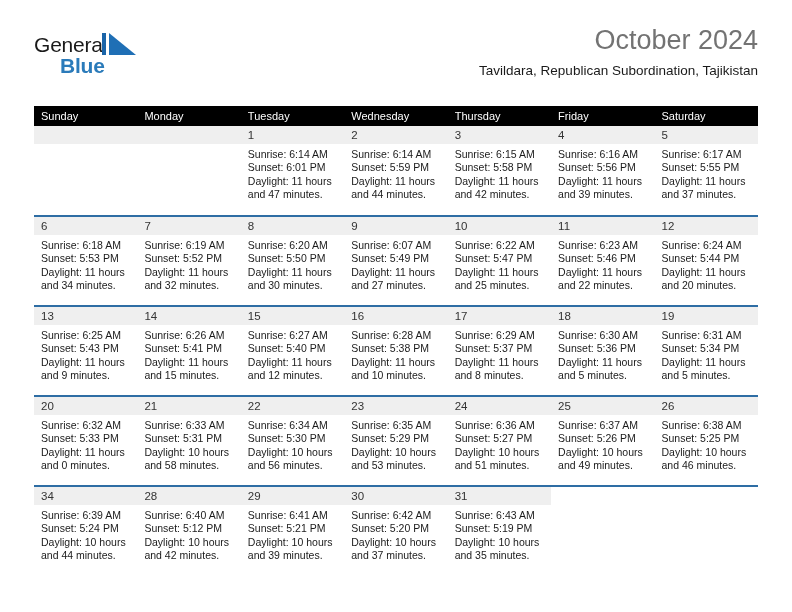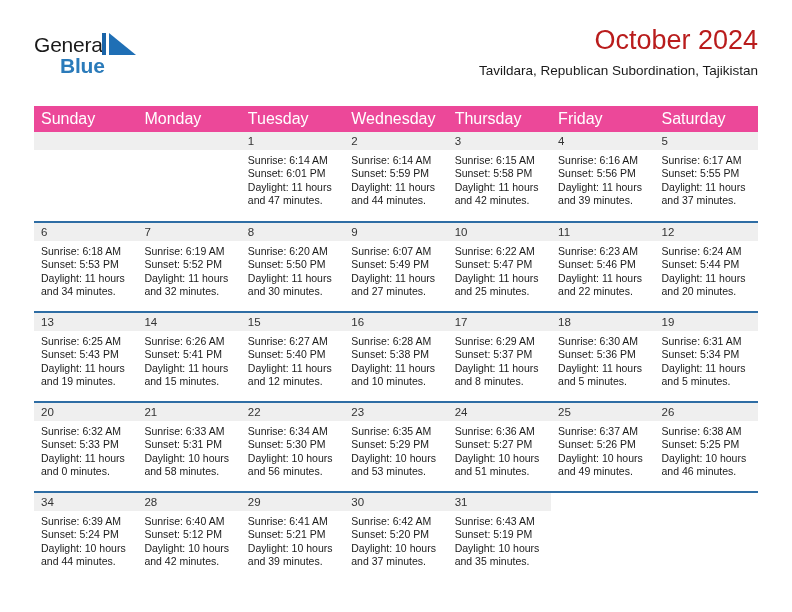--- a/index.html
+++ b/index.html
@@ -59,21 +59,21 @@
   }
 
   .title-wrap {
     position: absolute;
     right: 0;
     top: 0;
     text-align: right;
   }
   .cal-title {
     font-size: 27px;
-    color: #b91c1c;
+    color: #737373;
     line-height: 1.1;
     font-weight: 400;
     white-space: nowrap;
   }
   .cal-subtitle {
     margin-top: 7px;
     font-size: 13.5px;
     color: #1a1a1a;
     font-weight: 400;
     white-space: nowrap;
@@ -83,23 +83,23 @@
   
   .calendar {
     position: absolute;
     left: 34px;
     top: 106px;
     width: 724px;
     border-collapse: collapse;
     table-layout: fixed;
   }
   .calendar th {
-    background: #ec4899;
+    background: #000000;
     color: #ffffff;
-    font-size: 16px;
+    font-size: 11px;
     font-weight: 400;
     text-align: left;
     padding: 4px 0 4px 7px;
     height: 19px;
     vertical-align: middle;
   }
   .calendar td {
     width: 103.43px;
     height: 90px;
     vertical-align: top;
@@ -323,21 +323,21 @@
           </td>
         </tr>
         <tr class="week-row">
           <td>
             <div class="daycell">
               <div class="daynum-strip">13</div>
               <div class="details">
                 <div>Sunrise: 6:25 AM</div>
                 <div>Sunset: 5:43 PM</div>
                 <div>Daylight: 11 hours</div>
-                <div>and 19 minutes.</div>
+                <div>and 9 minutes.</div>
               </div>
             </div>
           </td>
           <td>
             <div class="daycell">
               <div class="daynum-strip">14</div>
               <div class="details">
                 <div>Sunrise: 6:26 AM</div>
                 <div>Sunset: 5:41 PM</div>
                 <div>Daylight: 11 hours</div>

